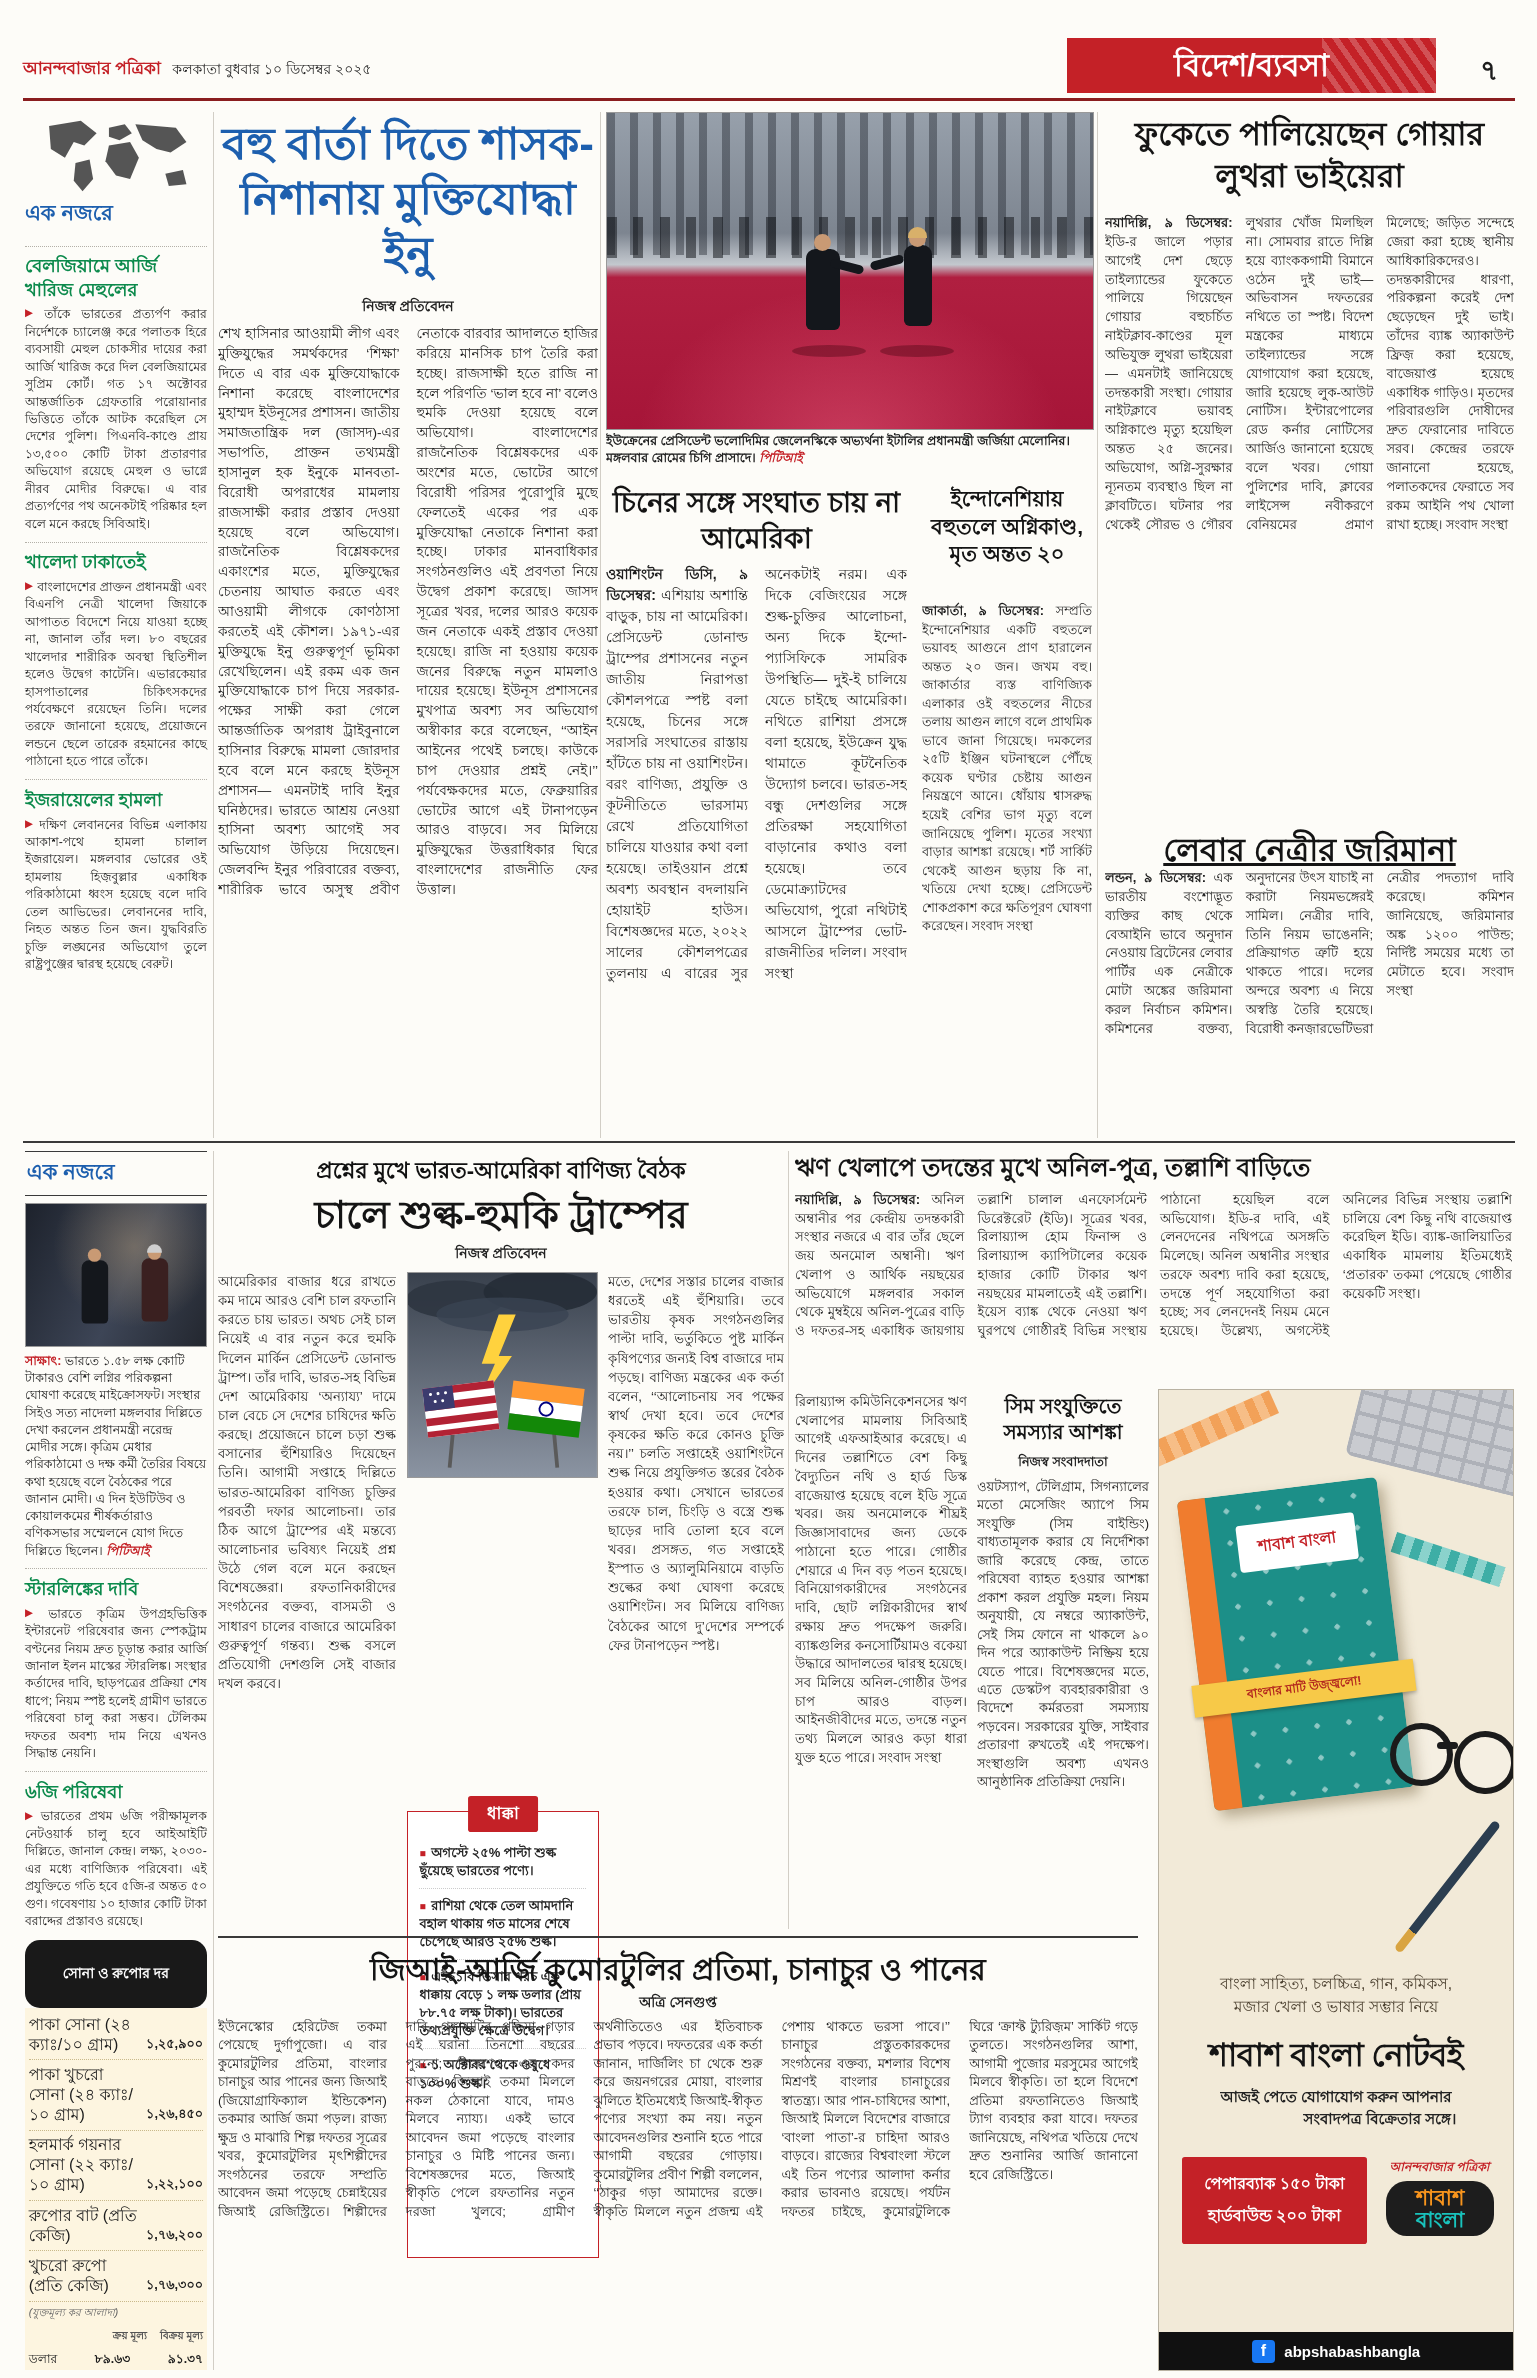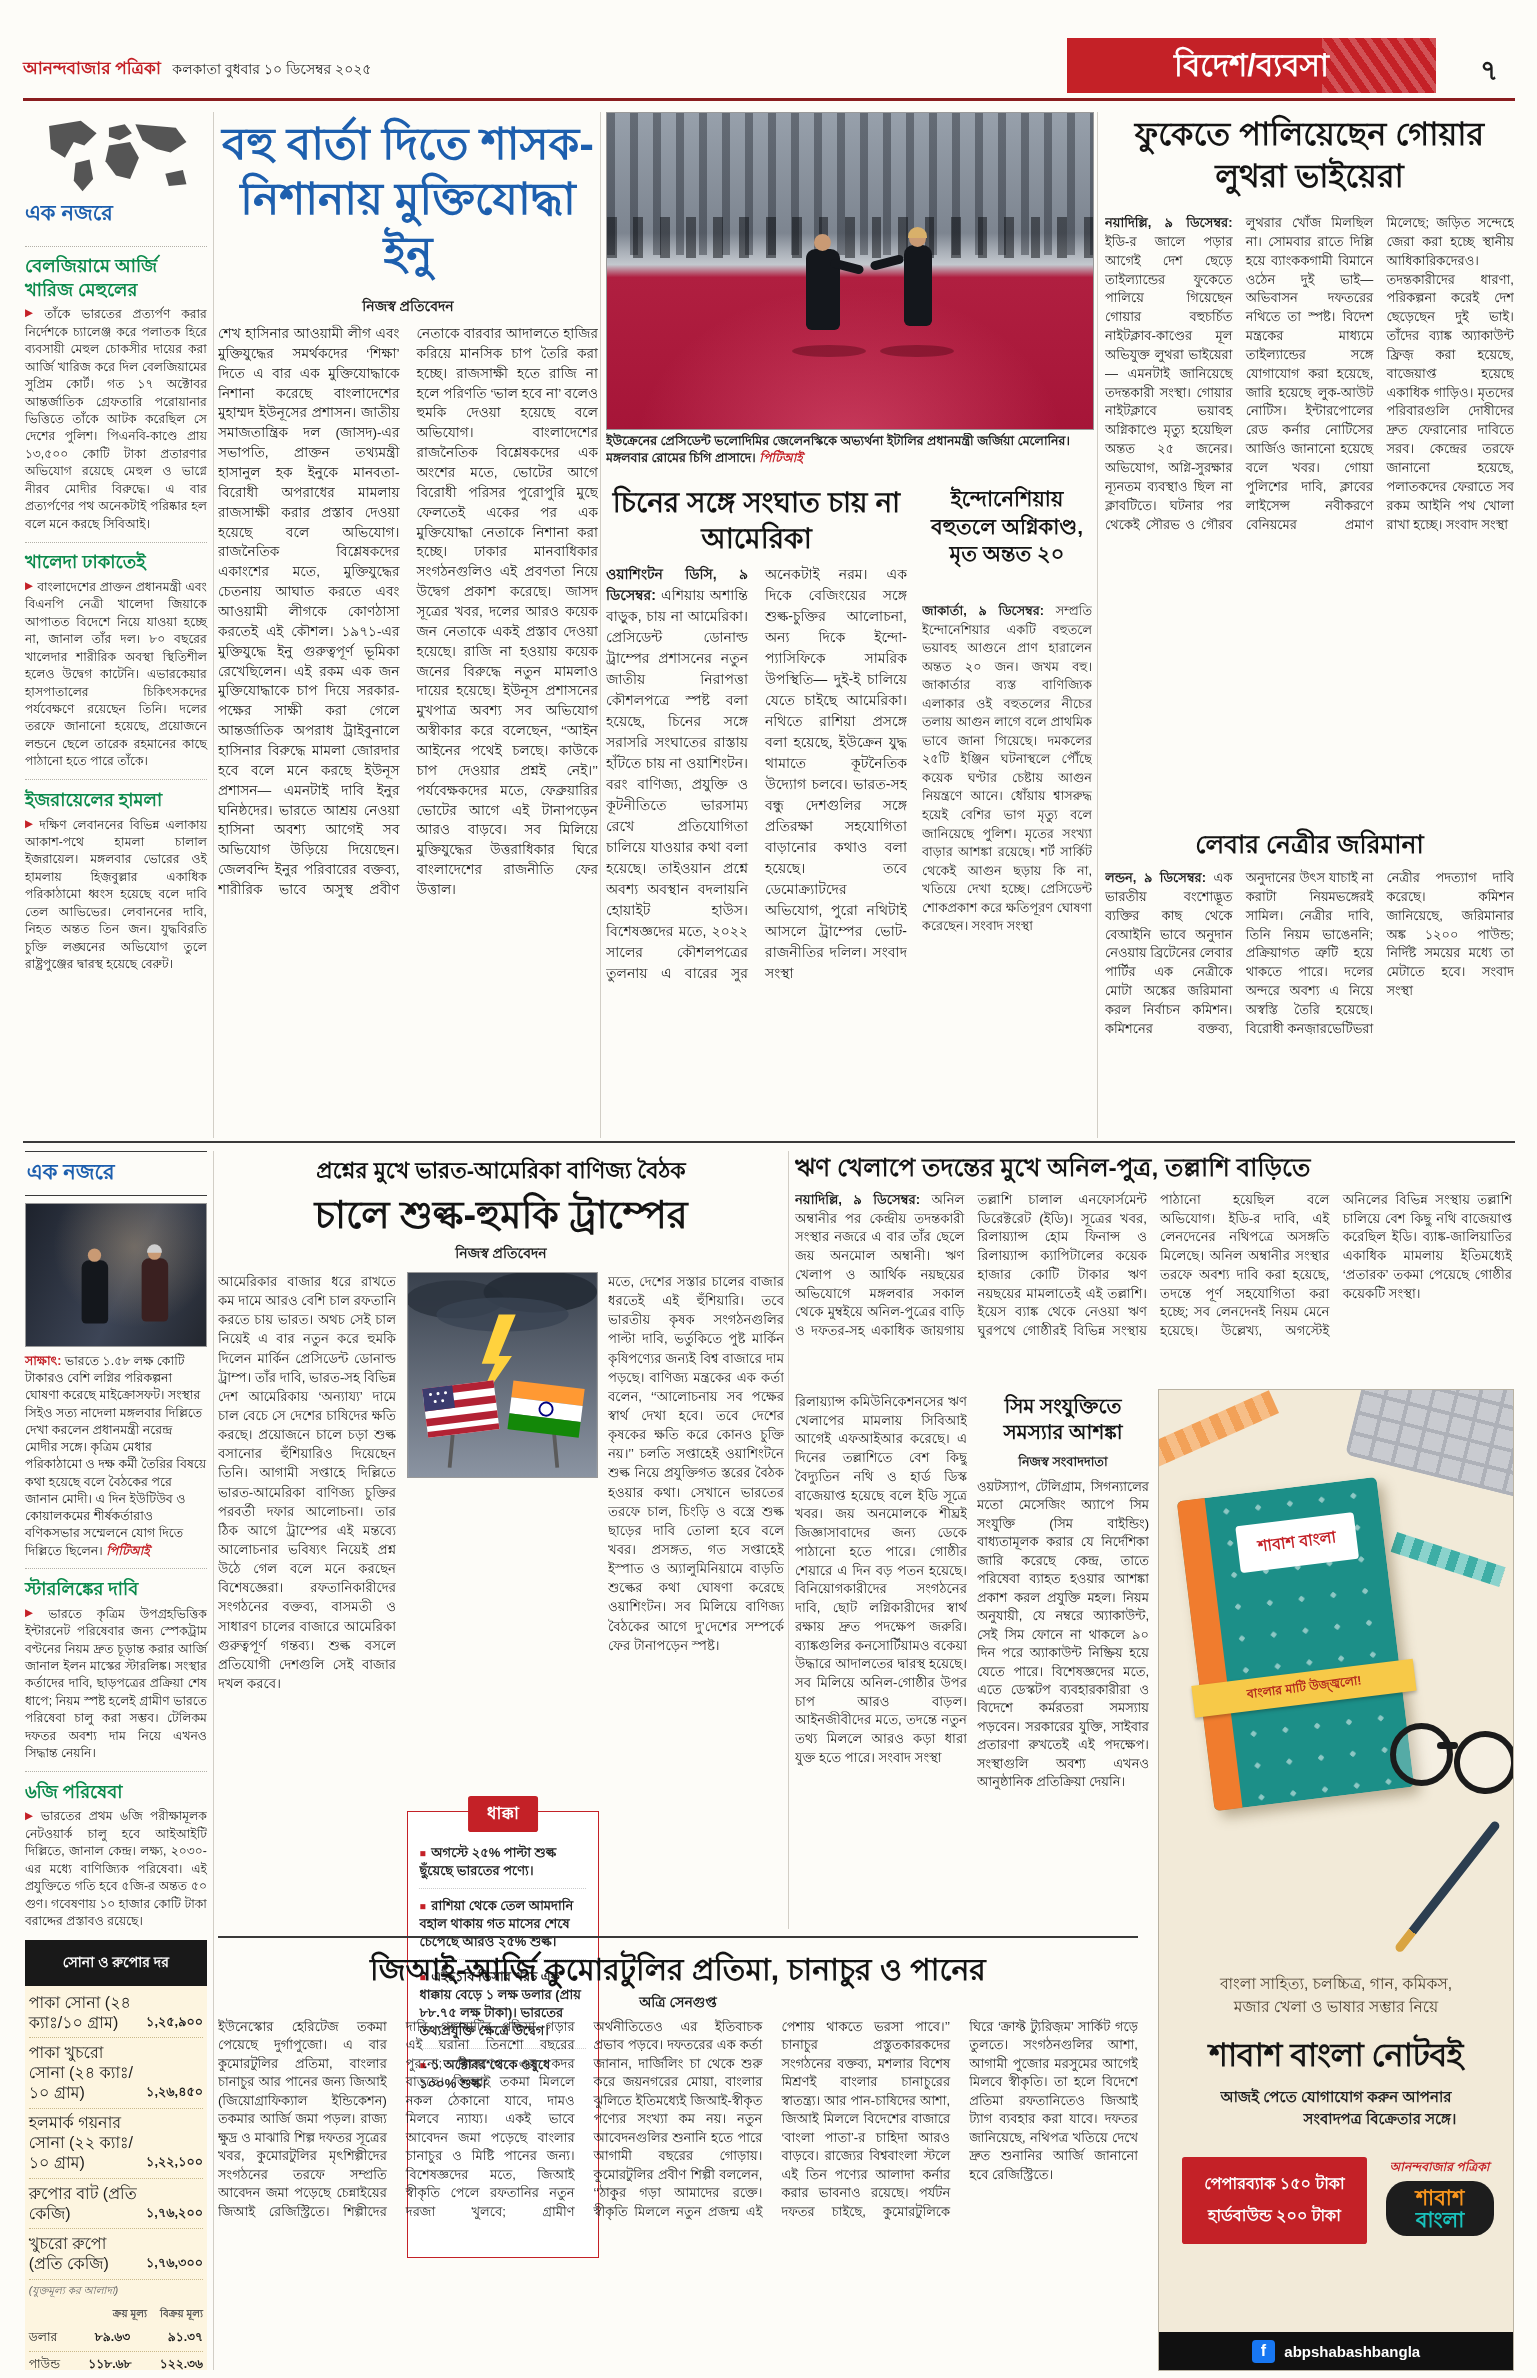--- a/index.html
+++ b/index.html
@@ -40,21 +40,21 @@
   .cols5{column-count:5;column-gap:19px;}
 
   .dotsep{border-top:1.9px dotted #b3b0a8;margin:8.5px 0;}
 
   
   .sb{padding:0 1.9px;}
   .sb-title{color:#1d5fae;font-weight:bold;font-size:21px;padding:3.8px 0 5.7px;}
   .sb2-title{color:#1d5fae;font-weight:bold;font-size:21px;text-align:left;
              border-top:1.9px solid #3a3a3a;border-bottom:0.9px solid #3a3a3a;padding:3.8px 1.9px;}
   .blackbar{background:#191919;color:#fff;text-align:center;font-weight:bold;font-size:14px;
-            padding:11px 0;margin-top:9.5px;}
+            padding:22px 0;margin-top:9.5px;border-radius:15px;}
   .goldwrap{background:#fdf5e0;padding:1.9px 3.8px 5.7px;}
   .grow{display:flex;justify-content:space-between;align-items:flex-end;
         border-bottom:0.9px dotted #c9b98a;padding:4.7px 0;}
   .grow .gl{font-size:16px;width:112px;line-height:1.25;}
   .grow .gv{font-size:12.8px;font-weight:bold;}
   .gnote{font-size:10.4px;color:#666;font-style:italic;padding:2.8px 0;}
   .fxhead{display:flex;justify-content:flex-end;gap:13.2px;font-size:10.4px;color:#555;
           font-weight:bold;padding:3.8px 0 1.9px;}
   .fxrow{display:flex;justify-content:space-between;font-size:12.3px;padding:2.8px 0;
          border-bottom:0.9px dotted #c9b98a;}
@@ -215,21 +215,21 @@
   <div class="abs h-black" style="left:922px;top:485px;width:170px;font-size:21px;line-height:1.32;">ইন্দোনেশিয়ায় বহুতলে অগ্নিকাণ্ড, মৃত অন্তত ২০</div>
   <div class="abs bt-s just ov" style="left:922px;top:602px;width:170px;height:532px;font-size:12.8px;line-height:1.45;">
     <span class="dl">জাকার্তা, ৯ ডিসেম্বর:</span> <span>সম্প্রতি ইন্দোনেশিয়ার একটি বহুতলে ভয়াবহ আগুনে প্রাণ হারালেন অন্তত ২০ জন। জখম বহু। জাকার্তার ব্যস্ত বাণিজ্যিক এলাকার ওই বহুতলের নীচের তলায় আগুন লাগে বলে প্রাথমিক ভাবে জানা গিয়েছে। দমকলের ২৫টি ইঞ্জিন ঘটনাস্থলে পৌঁছে কয়েক ঘণ্টার চেষ্টায় আগুন নিয়ন্ত্রণে আনে। ধোঁয়ায় শ্বাসরুদ্ধ হয়েই বেশির ভাগ মৃত্যু বলে জানিয়েছে পুলিশ। মৃতের সংখ্যা বাড়ার আশঙ্কা রয়েছে। শর্ট সার্কিট থেকেই আগুন ছড়ায় কি না, খতিয়ে দেখা হচ্ছে। প্রেসিডেন্ট শোকপ্রকাশ করে ক্ষতিপূরণ ঘোষণা করেছেন। সংবাদ সংস্থা</span>
   </div>
 
   <div class="abs h-black" style="left:1105px;top:114px;width:409px;font-size:32px;line-height:1.3;">ফুকেতে পালিয়েছেন গোয়ার লুথরা ভাইয়েরা</div>
   <div class="abs bt just cols3 ov" style="left:1105px;top:214px;width:409px;height:598px;font-size:13px;">
     <span class="dl">নয়াদিল্লি, ৯ ডিসেম্বর:</span> <span>ইডি-র জালে পড়ার আগেই দেশ ছেড়ে তাইল্যান্ডের ফুকেতে পালিয়ে গিয়েছেন গোয়ার বহুচর্চিত নাইটক্লাব-কাণ্ডের মূল অভিযুক্ত লুথরা ভাইয়েরা— এমনটাই জানিয়েছে তদন্তকারী সংস্থা। গোয়ার নাইটক্লাবে ভয়াবহ অগ্নিকাণ্ডে মৃত্যু হয়েছিল অন্তত ২৫ জনের। অভিযোগ, অগ্নি-সুরক্ষার ন্যূনতম ব্যবস্থাও ছিল না ক্লাবটিতে। ঘটনার পর থেকেই সৌরভ ও গৌরব লুথরার খোঁজ মিলছিল না। সোমবার রাতে দিল্লি হয়ে ব্যাংককগামী বিমানে ওঠেন দুই ভাই— অভিবাসন দফতরের নথিতে তা স্পষ্ট। বিদেশ মন্ত্রকের মাধ্যমে তাইল্যান্ডের সঙ্গে যোগাযোগ করা হয়েছে, জারি হয়েছে লুক-আউট নোটিস। ইন্টারপোলের রেড কর্নার নোটিসের আর্জিও জানানো হয়েছে বলে খবর। গোয়া পুলিশের দাবি, ক্লাবের লাইসেন্স নবীকরণে বেনিয়মের প্রমাণ মিলেছে; জড়িত সন্দেহে জেরা করা হচ্ছে স্থানীয় আধিকারিকদেরও। তদন্তকারীদের ধারণা, পরিকল্পনা করেই দেশ ছেড়েছেন দুই ভাই। তাঁদের ব্যাঙ্ক অ্যাকাউন্ট ফ্রিজ় করা হয়েছে, বাজেয়াপ্ত হয়েছে একাধিক গাড়িও। মৃতদের পরিবারগুলি দোষীদের দ্রুত ফেরানোর দাবিতে সরব। কেন্দ্রের তরফে জানানো হয়েছে, পলাতকদের ফেরাতে সব রকম আইনি পথ খোলা রাখা হচ্ছে। সংবাদ সংস্থা</span>
   </div>
 
-  <div class="abs h-black" style="left:1105px;top:825px;width:409px;font-size:25px;">লেবার নেত্রীর জরিমানা</div>
+  <div class="abs h-black" style="left:1105px;top:825px;width:409px;font-size:32px;text-decoration:underline;">লেবার নেত্রীর জরিমানা</div>
   <div class="abs bt just cols3 ov" style="left:1105px;top:869px;width:409px;height:265px;font-size:13px;">
     <span class="dl">লন্ডন, ৯ ডিসেম্বর:</span> <span>এক ভারতীয় বংশোদ্ভূত ব্যক্তির কাছ থেকে বেআইনি ভাবে অনুদান নেওয়ায় ব্রিটেনের লেবার পার্টির এক নেত্রীকে মোটা অঙ্কের জরিমানা করল নির্বাচন কমিশন। কমিশনের বক্তব্য, অনুদানের উৎস যাচাই না করাটা নিয়মভঙ্গেরই সামিল। নেত্রীর দাবি, তিনি নিয়ম ভাঙেননি; প্রক্রিয়াগত ত্রুটি হয়ে থাকতে পারে। দলের অন্দরে অবশ্য এ নিয়ে অস্বস্তি তৈরি হয়েছে। বিরোধী কনজ়ারভেটিভরা নেত্রীর পদত্যাগ দাবি করেছে। কমিশন জানিয়েছে, জরিমানার অঙ্ক ১২০০ পাউন্ড; নির্দিষ্ট সময়ের মধ্যে তা মেটাতে হবে। সংবাদ সংস্থা</span>
   </div>
 
   <div class="abs divider" style="left:23px;top:1141px;width:1492px;height:1.9px;"></div>
 
   <div class="vr" style="left:213px;top:1151px;height:1219px;"></div>
   <div class="vr" style="left:788px;top:1151px;height:778px;"></div>
 
   <div class="abs kicker" style="left:218px;top:1153px;width:566px;">প্রশ্নের মুখে ভারত-আমেরিকা বাণিজ্য বৈঠক</div>

